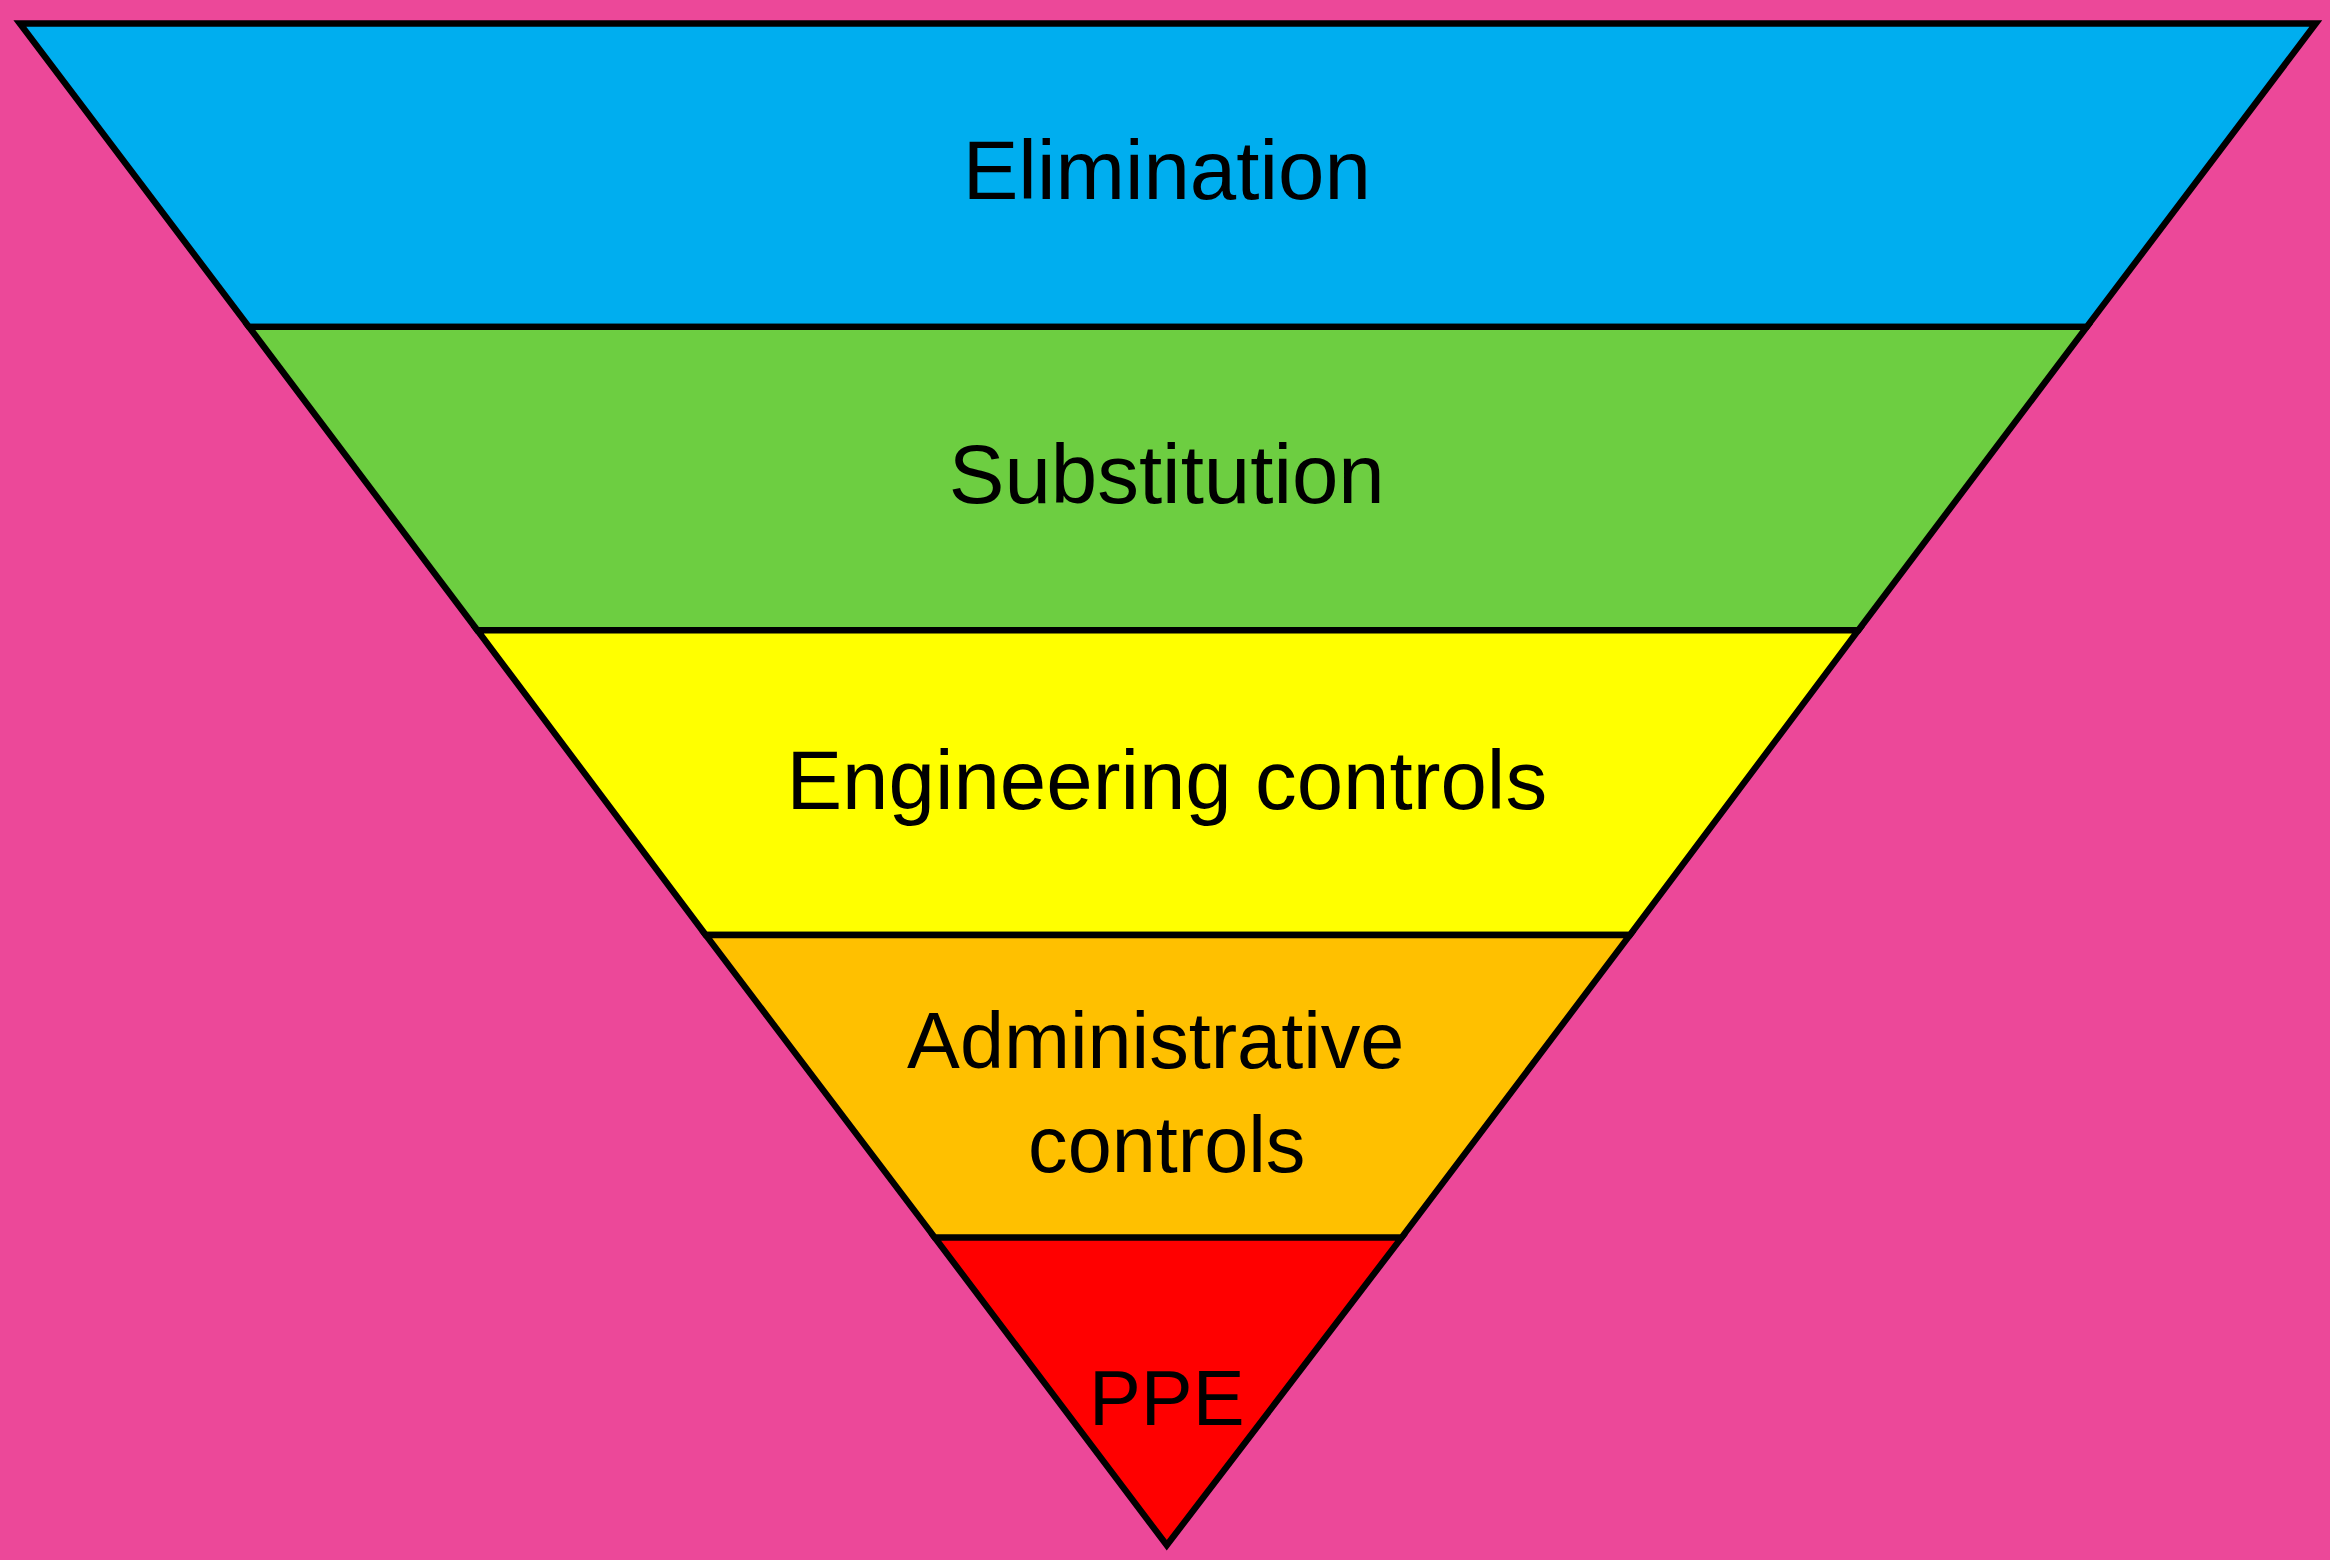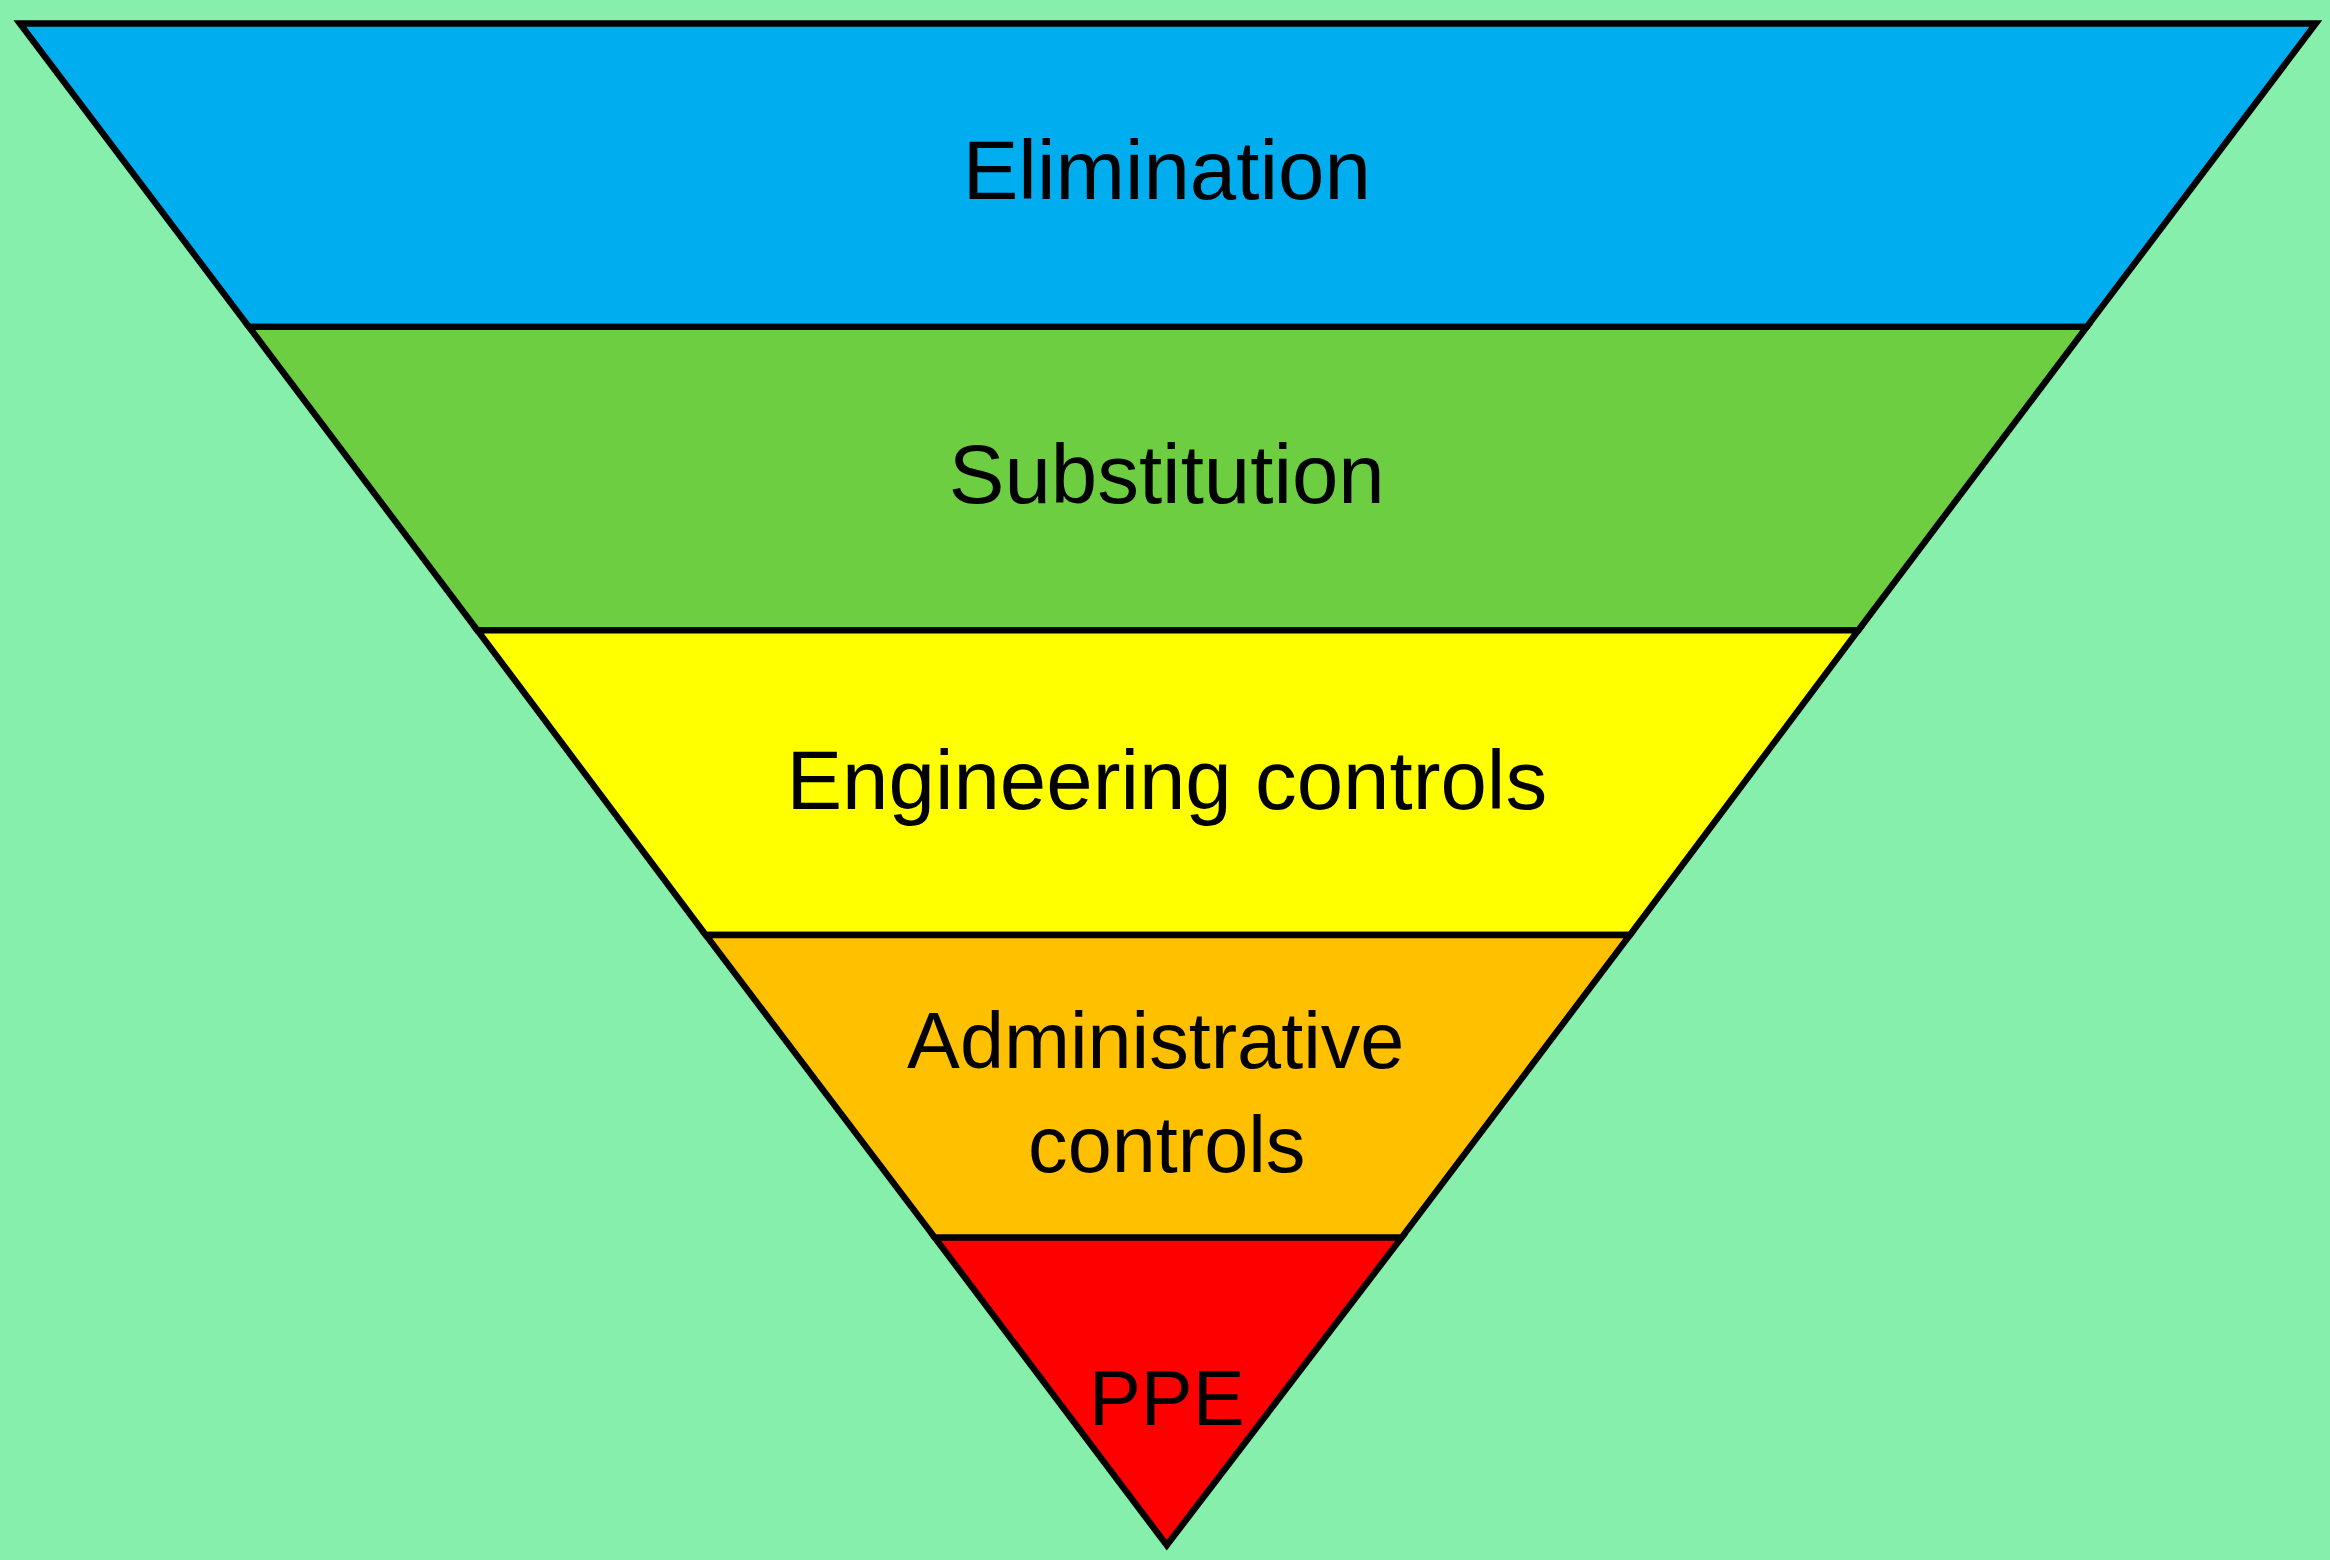--- a/index.html
+++ b/index.html
@@ -10,21 +10,21 @@
   body {
     width: 2330px;
     height: 1561px;
     overflow: hidden;
     font-family: "Liberation Sans", sans-serif;
   }
   #diagram-root {
     position: relative;
     width: 2330px;
     height: 1561px;
-    background: #86efac;
+    background: #ec4899;
   }
   #hierarchy-svg {
     position: absolute;
     top: 0;
     left: 0;
     width: 2330px;
     height: 1561px;
     display: block;
   }
   .band-label {

